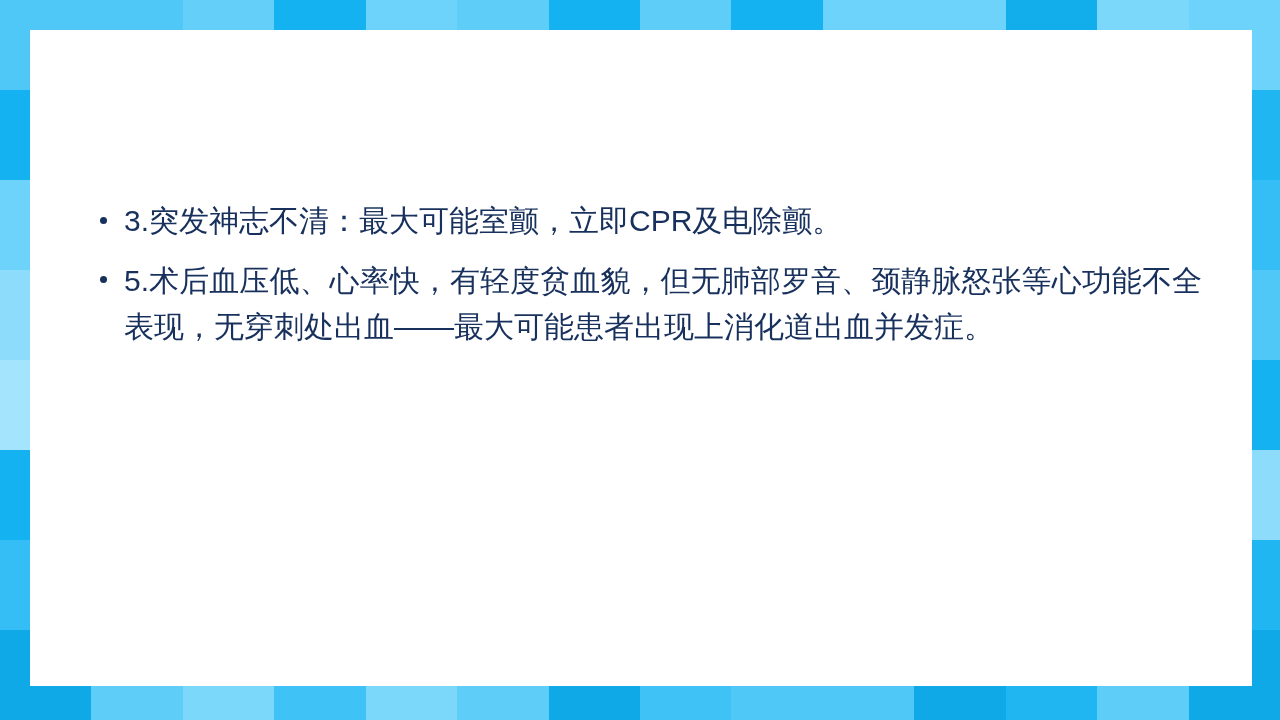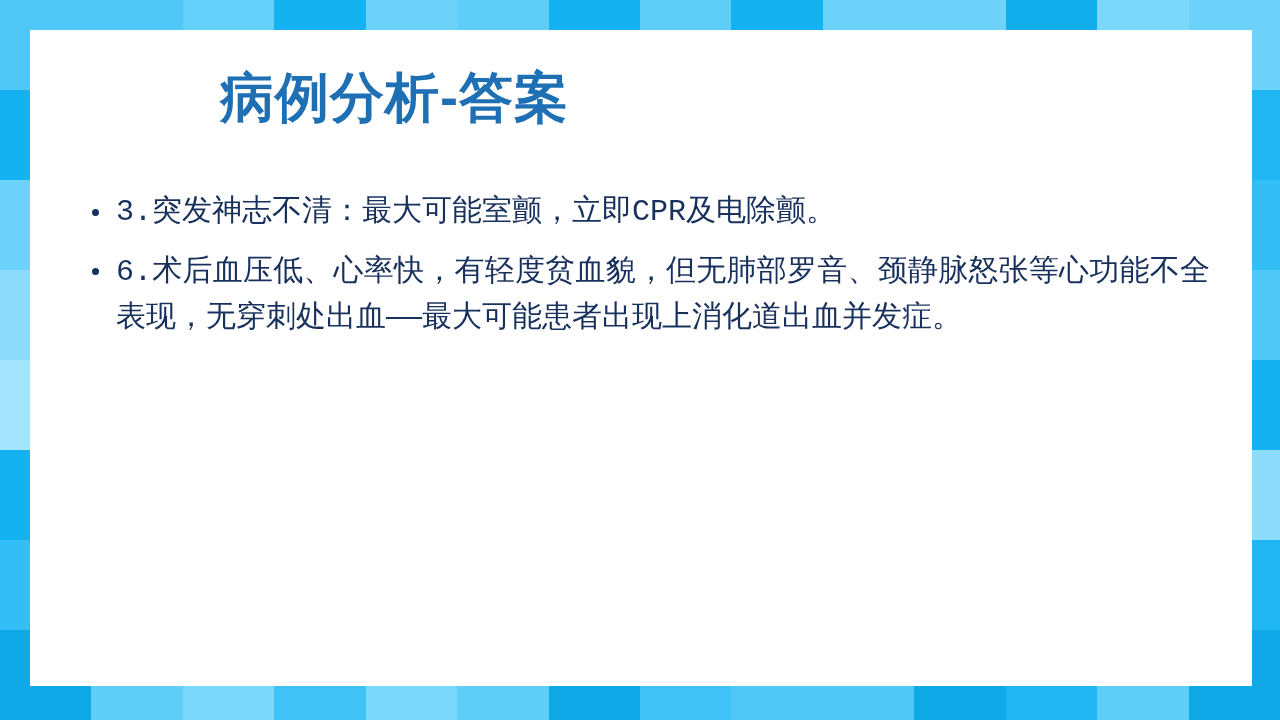--- a/index.html
+++ b/index.html
@@ -62,23 +62,22 @@
 
   
   #body {
     position: absolute;
     left: 60px;
     top: 160px;
     width: 1120px;
   }
   ul.bullets {
     list-style: none;
-    margin: 0;
+    margin: 8px;
     padding: 0;
-    font-family: Liberation Mono, monospace;
   }
   ul.bullets > li {
     position: relative;
     padding-left: 26px;
     margin: 0 0 14px 0;
     font-size: 30px;
     line-height: 1.53;
     color: #17305C;
     text-align: justify;
     text-justify: inter-ideograph;
@@ -208,29 +207,28 @@
       <i style="background: rgb(79, 200, 248);"></i>
       <i style="background: rgb(79, 200, 248);"></i>
       <i style="background: rgb(15, 169, 232);"></i>
       <i style="background: rgb(31, 182, 242);"></i>
       <i style="background: rgb(94, 206, 249);"></i>
       <i style="background: rgb(15, 169, 232);"></i>
     </div>
 
   <div id="card" style="background: rgb(255, 255, 255);">
 
-    <div id="title" style="color: rgb(31, 111, 181);">病例分析-答案</div>
 
     <div id="body">
       <ul class="bullets">
         <li style="color: rgb(23, 48, 92);">
           <span class="dot" style="background: rgb(23, 48, 92);"></span>
           <span>3.突发神志不清：最大可能室颤，立即CPR及电除颤。</span>
         </li>
         <li style="color: rgb(23, 48, 92);">
           <span class="dot" style="background: rgb(23, 48, 92);"></span>
-          <span>6.术后血压低、心率快，有轻度贫血貌，但无肺部罗音、颈静脉怒张等心功能不全表现，无穿刺处出血——最大可能患者出现上消化道出血并发症。</span>
+          <span>5.术后血压低、心率快，有轻度贫血貌，但无肺部罗音、颈静脉怒张等心功能不全表现，无穿刺处出血——最大可能患者出现上消化道出血并发症。</span>
         </li>
       </ul>
     </div>
 
   </div>
 </div>
 
 </body></html>

